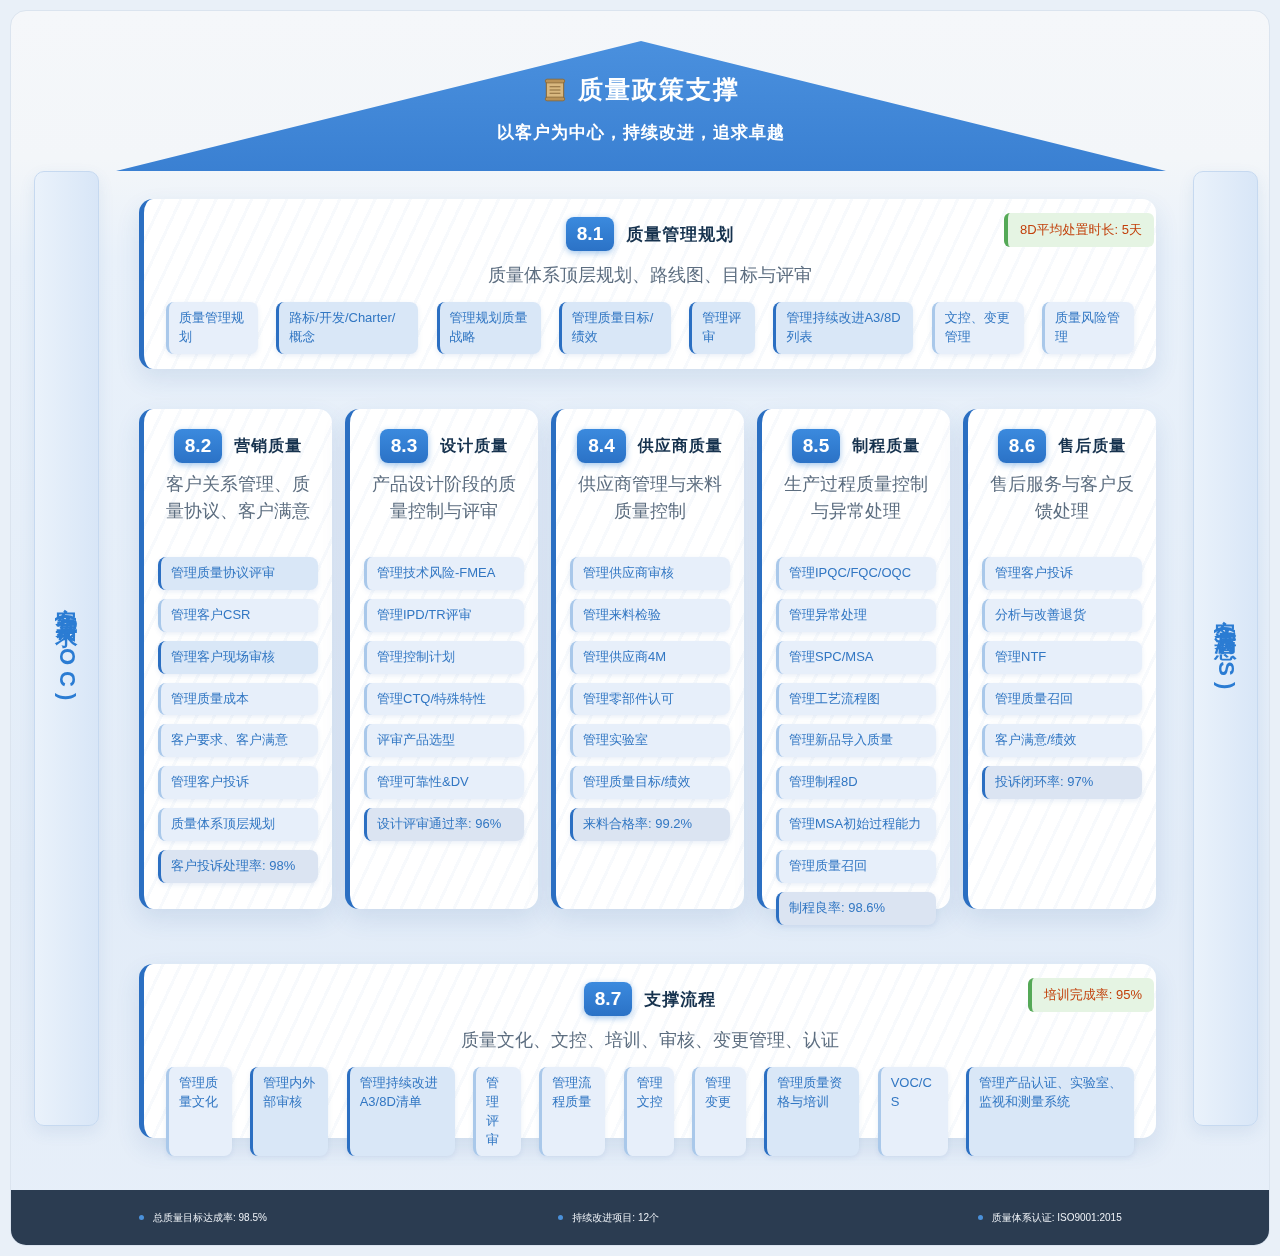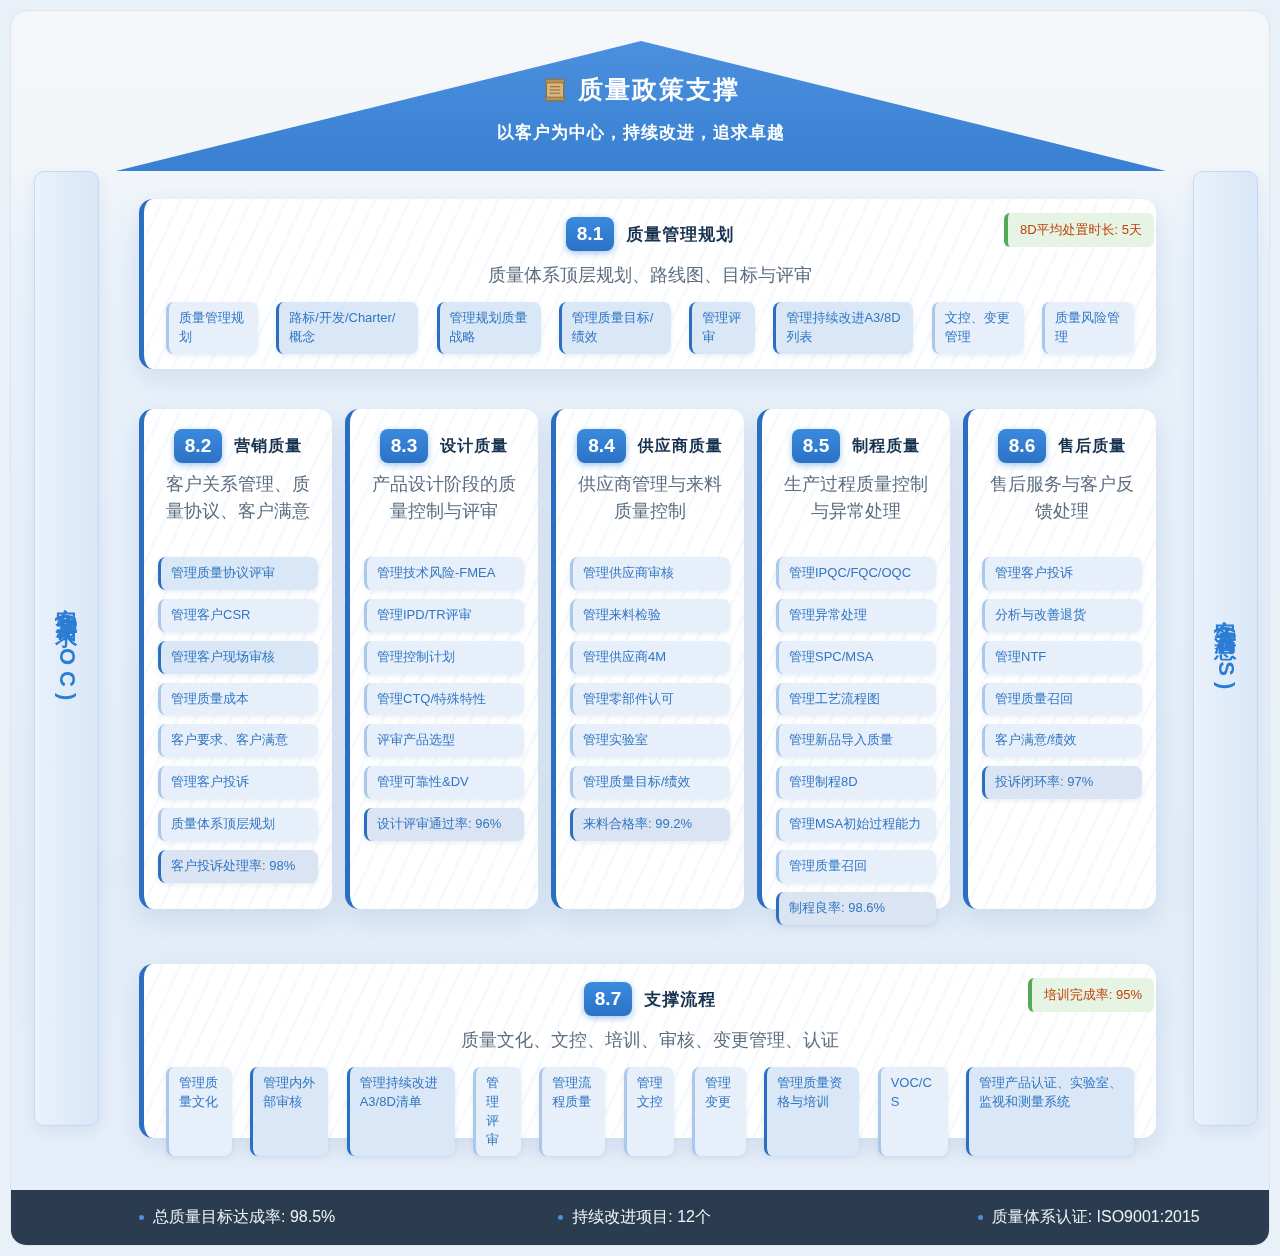--- a/index.html
+++ b/index.html
@@ -56,21 +56,21 @@
   #row87 .chip:nth-child(9){width:70px}#row87 .chip:nth-child(10){width:168px}
   
   .cols{display:flex;gap:13px;height:500px;margin:40px 0 55px 0;}
   .col-card{flex:1;height:100%;padding-top:20px;}
   .col-card .card-title{font-size:16px;}
   .col-card .card-sub{margin:8px 14px 0 14px;}
   .chips-col{padding:0 14px;margin-top:32px;text-align:left;}
   .chips-col .chip{margin-bottom:9px;display:block;}
   
   .footer{position:absolute;left:0;bottom:0;width:100%;height:55px;background:var(--footer-bg);display:flex;align-items:center;}
-  .stat{flex:1;display:flex;align-items:center;padding-left:128px;color:#eef2f7;font-size:16px;}
+  .stat{flex:1;display:flex;align-items:center;padding-left:128px;color:#eef2f7;font-size:10px;}
   .stat .dot{width:5px;height:5px;border-radius:50%;background:#4a90d9;margin-right:9px;flex:none;}
 </style>
 </head>
 <body>
 
 <div class="page">
 
   <div class="roof">
     <div class="roof-title">
       <svg width="26" height="26" viewBox="0 0 24 24">

